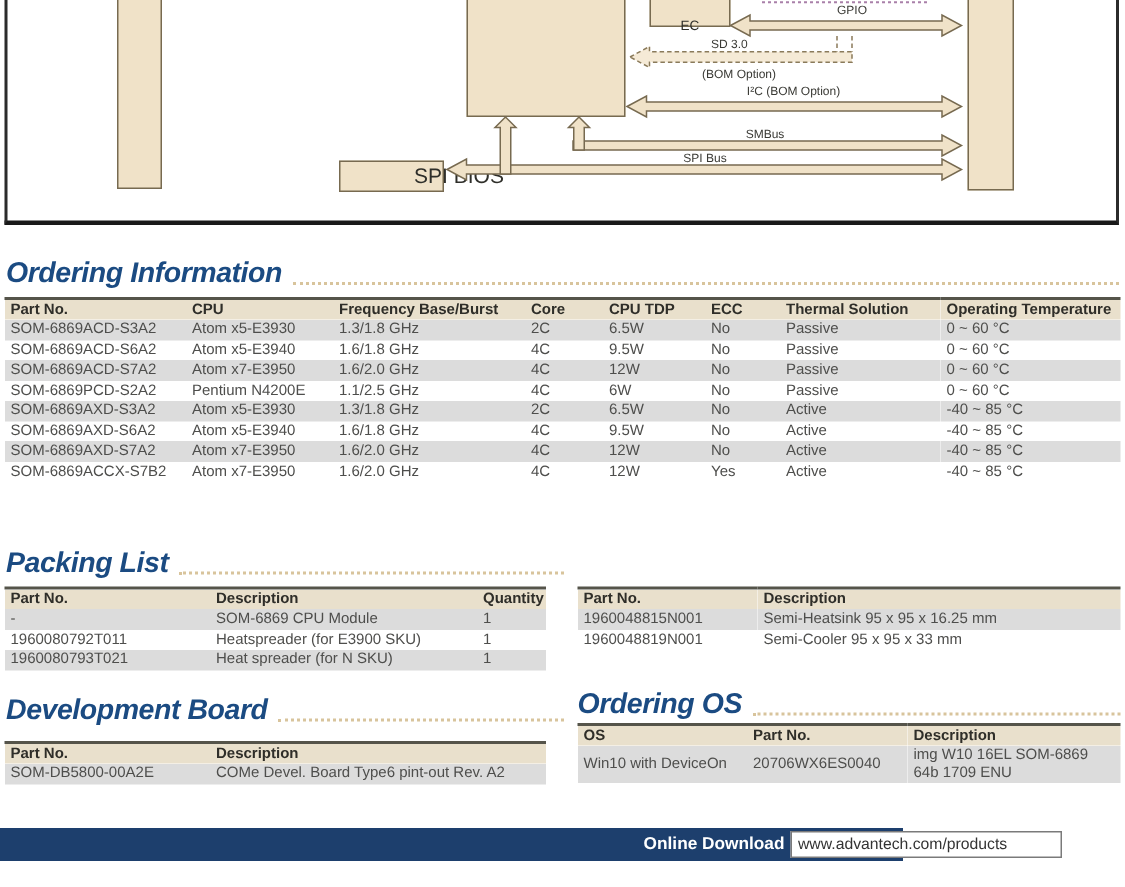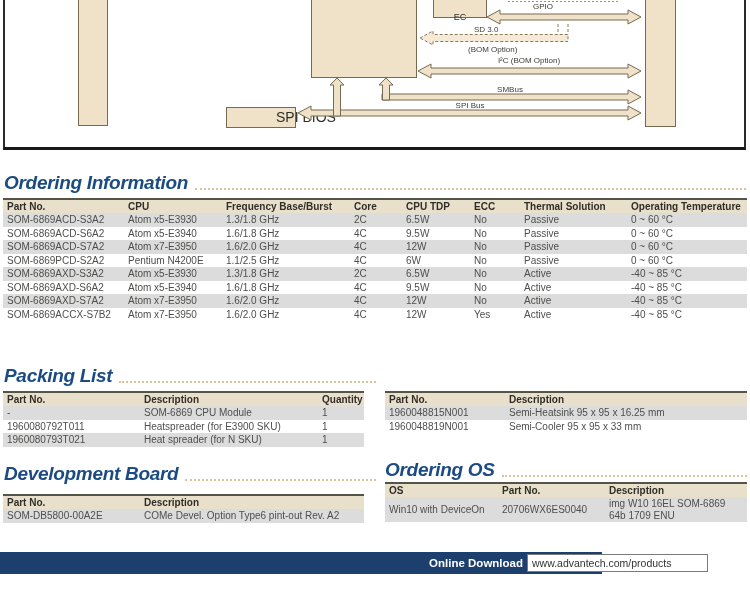--- a/index.html
+++ b/index.html
@@ -85,21 +85,21 @@
 
       <polygon points="382,94 628,94 628,90 641,97 628,104 628,100 382,100" fill="#f0e2c8" stroke="#776a50" stroke-width="1"></polygon>
 
       <polygon points="298,113 311,106 311,110 628,110 628,106 641,113 628,120 628,116 311,116 311,120" fill="#f0e2c8" stroke="#776a50" stroke-width="1"></polygon>
 
       <polygon points="333.5,116 333.5,85 330,85 337,78 344,85 340.5,85 340.5,116" fill="#f0e2c8" stroke="#776a50" stroke-width="1"></polygon>
       <polygon points="382.5,100 382.5,85 379,85 386,78 393,85 389.5,85 389.5,100" fill="#f0e2c8" stroke="#776a50" stroke-width="1"></polygon>
     </svg>
 
     <div id="lbl-ec" class="dlabel" style="left:433px;top:12px;">EC</div>
-    <div class="dlabel ctr" style="left:466px;top:2px;width:154px;">GPIO</div>
+    <div class="dlabel ctr" style="left:491px;top:2px;width:154px;">GPIO</div>
     <div class="dlabel" style="left:442px;top:25px;margin-left:32px;">SD 3.0</div>
     <div class="dlabel" style="left:468px;top:45px;">(BOM Option)</div>
     <div class="dlabel ctr" style="left:449px;top:56px;width:160px;">I²C (BOM Option)</div>
     <div class="dlabel ctr" style="left:470px;top:85px;width:80px;">SMBus</div>
     <div class="dlabel ctr" style="left:430px;top:101px;width:80px;">SPI Bus</div>
   </div>
 
   <div class="heading" id="h-ordering">
     <span class="htext">Ordering Information</span>
     <div class="dots"></div>
@@ -281,21 +281,21 @@
       </colgroup>
   <thead>
         <tr>
           <th>Part No.</th>
           <th>Description</th>
         </tr>
       </thead>
       <tbody>
         <tr>
           <td>SOM-DB5800-00A2E</td>
-          <td>COMe Devel. Option Type6 pint-out Rev. A2</td>
+          <td>COMe Devel. Board Type6 pint-out Rev. A2</td>
         </tr>
       </tbody>
     </table>
 
   <div class="heading" id="h-os">
     <span class="htext">Ordering OS</span>
     <div class="dots"></div>
   </div>
   <table id="os-table">
     <colgroup>

